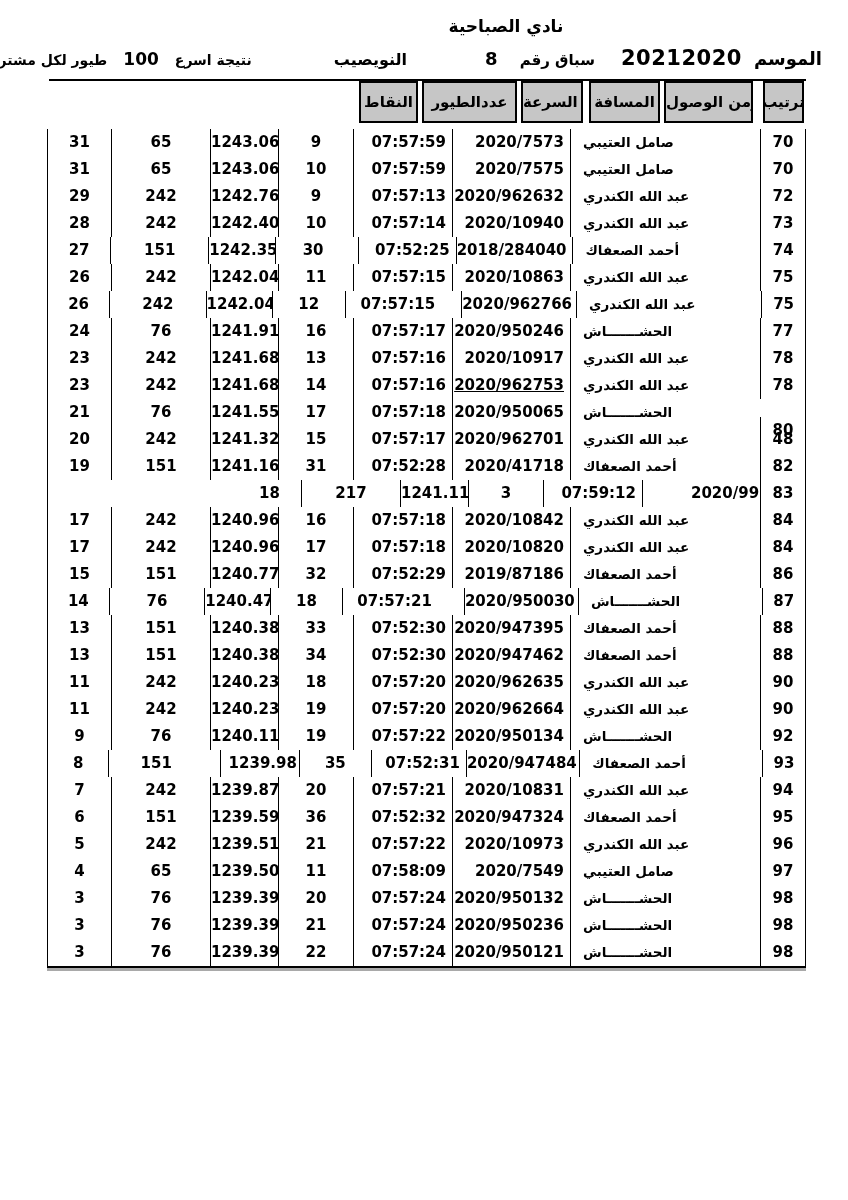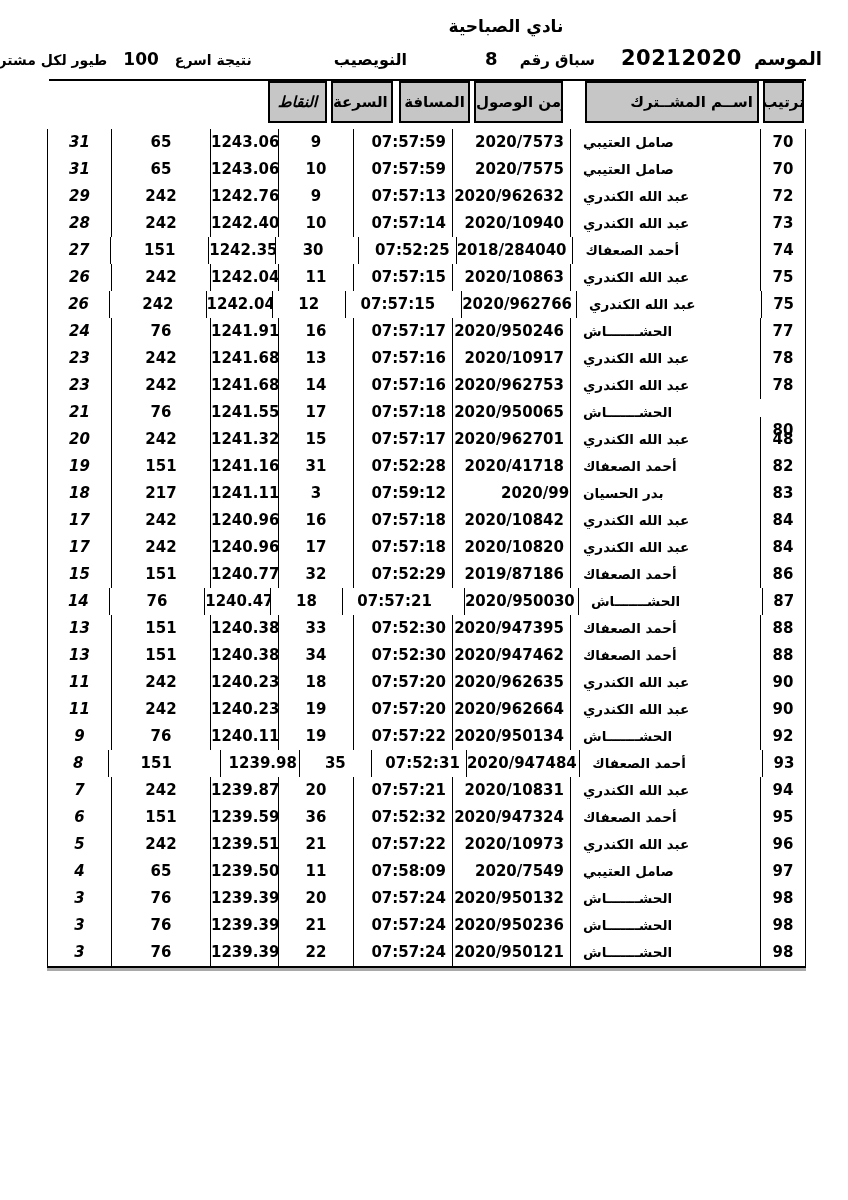--- a/index.html
+++ b/index.html
@@ -72,21 +72,21 @@
   .row .cell:not(:last-child){border-left:1px solid #000;}
 
   .col-rank  {width:45px;text-align:center;}
   .col-name  {width:190px;text-align:left;padding-left:12px;font-size:13.5px;direction:rtl;}
   
   .col-ring  {width:118px;direction:ltr;text-align:right;padding-right:6px;}
   .col-time  {width:99px;direction:ltr;text-align:right;padding-right:6px;}
   .col-dist  {width:75px;text-align:center;}
   .col-speed {width:68px;direction:ltr;text-align:right;padding-right:2px;}
   .col-birds {width:99px;text-align:center;}
-  .col-points{width:63px;text-align:center;font-style:italic;}
+  .col-points{width:63px;text-align:center;}
 </style>
 </head>
 <body>
 
 <div class="page">
 
   <div class="doc-title">نادي الصباحية</div>
 
   <div class="meta-row">
     <span class="m-season-label">الموسم</span>
@@ -98,31 +98,31 @@
     <span class="m-result-count">100</span>
     <span class="m-result-suffix">طيور لكل مشترك</span>
 
   </div>
 
   <div class="race-table">
     <div class="thead" id="thead">
         <div class="hslot col-rank" style="width: 45px;">
           <div class="hbox h-center">ترتيب</div>
         </div>
-        <div class="hslot col-name" style="width: 190px;">
-          <div class="hbox h-right">اســم المشــترك</div>
-        </div>
         <div class="hslot col-time" style="width: 99px;">
           <div class="hbox h-right">زمن الوصول</div>
         </div>
         <div class="hslot col-dist" style="width: 75px;">
           <div class="hbox h-center">المسافة</div>
         </div>
         <div class="hslot col-speed" style="width: 68px;">
           <div class="hbox h-right">السرعة</div>
+        </div>
+        <div class="hslot col-birds" style="width: 99px;">
+          <div class="hbox h-center">عددالطيور</div>
         </div>
         <div class="hslot col-points" style="width: 63px;">
           <div class="hbox h-center">النقاط</div>
         </div>
       </div>
     <div class="tbody" id="tbody">
         <div class="row">
           <div class="cell col-rank" style="width: 45px;">70</div>
           <div class="cell col-name" style="width: 190px;">صامل العتيبي</div>
           <div class="cell col-ring" style="width: 118px;">2020/7573</div>
@@ -208,21 +208,21 @@
           <div class="cell col-ring" style="width: 118px;">2020/10917</div>
           <div class="cell col-time" style="width: 99px;">07:57:16</div>
           <div class="cell col-dist" style="width: 75px;">13</div>
           <div class="cell col-speed" style="width: 68px;">1241.68</div>
           <div class="cell col-birds" style="width: 99px;">242</div>
           <div class="cell col-points" style="width: 63px;">23</div>
         </div>
         <div class="row">
           <div class="cell col-rank" style="width: 45px;">78</div>
           <div class="cell col-name" style="width: 190px;">عبد الله الكندري</div>
-          <div class="cell col-ring" style="width: 118px;">2020/962753</div>
+          <div class="cell col-ring" style="width: 118px; text-decoration: underline;">2020/962753</div>
           <div class="cell col-time" style="width: 99px;">07:57:16</div>
           <div class="cell col-dist" style="width: 75px;">14</div>
           <div class="cell col-speed" style="width: 68px;">1241.68</div>
           <div class="cell col-birds" style="width: 99px;">242</div>
           <div class="cell col-points" style="width: 63px;">23</div>
         </div>
         <div class="row">
           <div class="cell col-rank" style="width: 45px; margin-top: 36px;">80</div>
           <div class="cell col-name" style="width: 190px;">الحشـــــــاش</div>
           <div class="cell col-ring" style="width: 118px;">2020/950065</div>
@@ -247,21 +247,20 @@
           <div class="cell col-name" style="width: 190px;">أحمد الصعفاك</div>
           <div class="cell col-ring" style="width: 118px;">2020/41718</div>
           <div class="cell col-time" style="width: 99px;">07:52:28</div>
           <div class="cell col-dist" style="width: 75px;">31</div>
           <div class="cell col-speed" style="width: 68px;">1241.16</div>
           <div class="cell col-birds" style="width: 99px;">151</div>
           <div class="cell col-points" style="width: 63px;">19</div>
         </div>
         <div class="row">
           <div class="cell col-rank" style="width: 45px;">83</div>
-          <div class="cell col-name" style="width: 190px;">بدر الحسيان</div>
           <div class="cell col-ring" style="width: 118px; padding-left: 48px;">2020/99327</div>
           <div class="cell col-time" style="width: 99px;">07:59:12</div>
           <div class="cell col-dist" style="width: 75px;">3</div>
           <div class="cell col-speed" style="width: 68px;">1241.11</div>
           <div class="cell col-birds" style="width: 99px;">217</div>
           <div class="cell col-points" style="width: 63px;">18</div>
         </div>
         <div class="row">
           <div class="cell col-rank" style="width: 45px;">84</div>
           <div class="cell col-name" style="width: 190px;">عبد الله الكندري</div>

